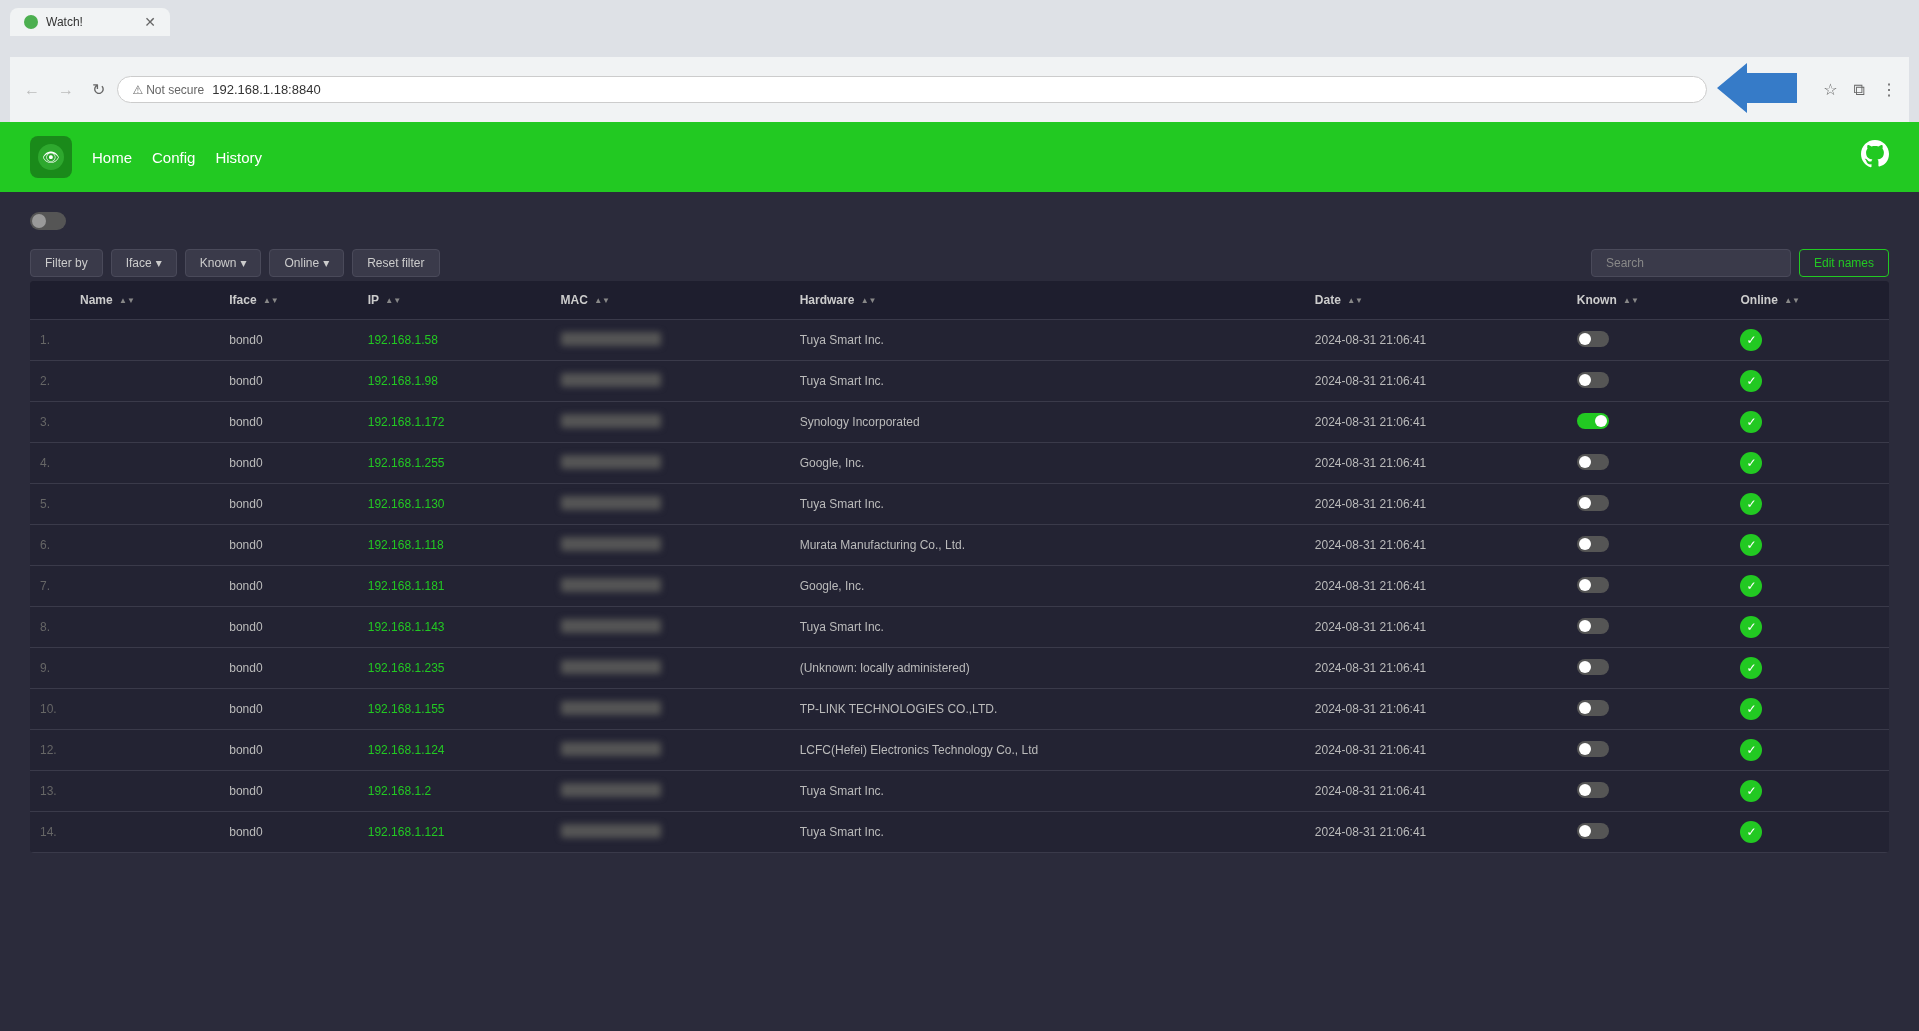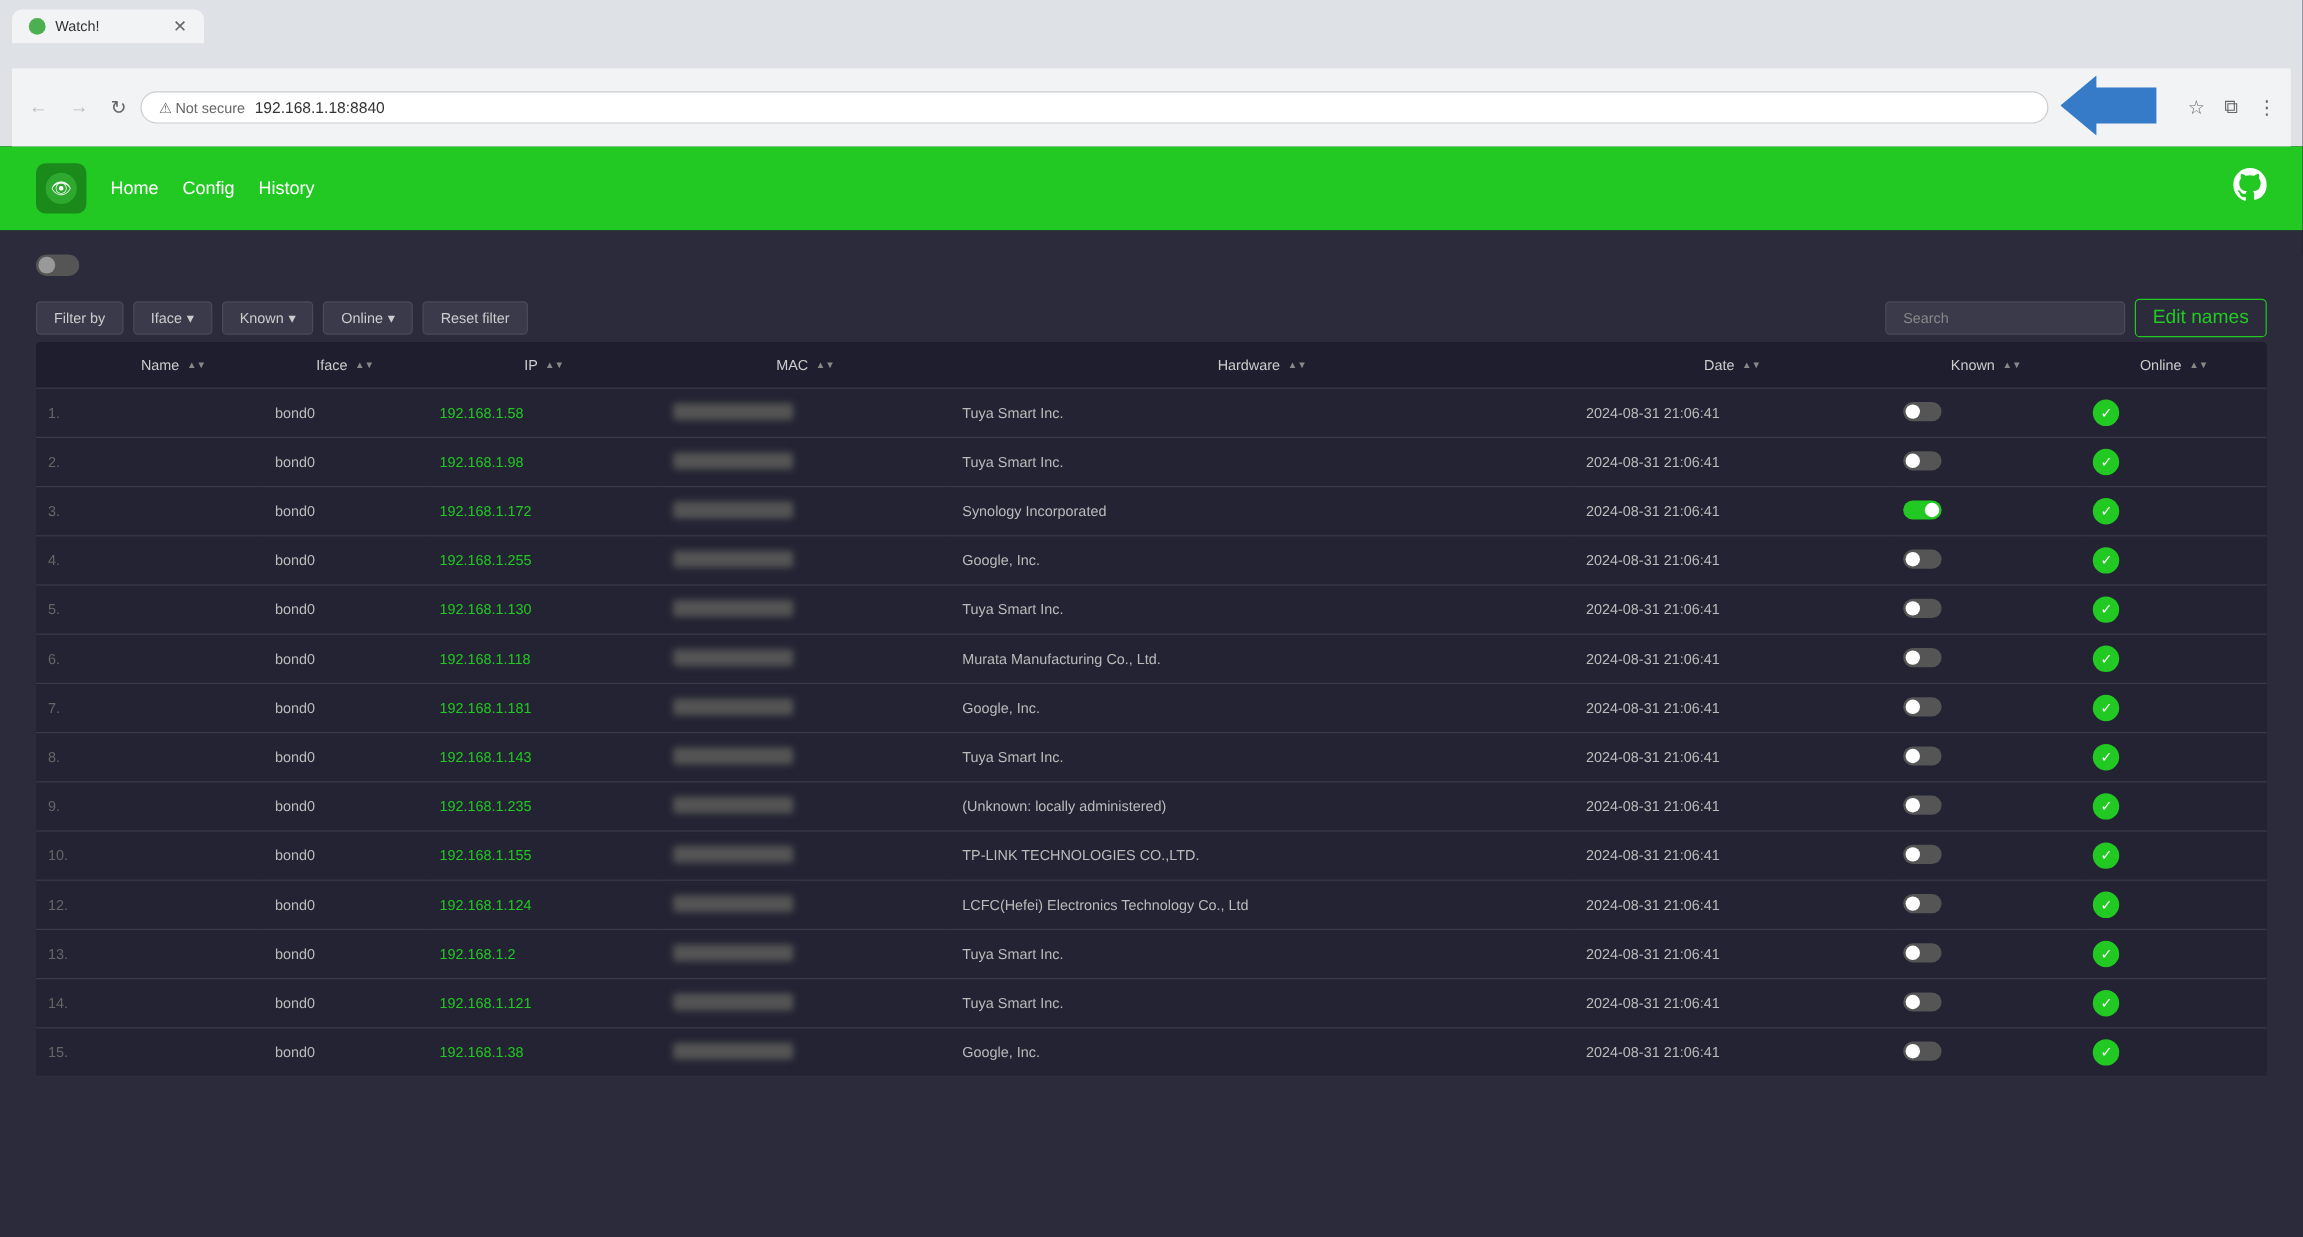--- a/index.html
+++ b/index.html
@@ -175,21 +175,21 @@
       align-items: center;
       gap: 4px;
     }
     .btn-outline {
       border: 1px solid #22c922;
       background: transparent;
       color: #22c922;
       padding: 6px 14px;
       border-radius: 4px;
       cursor: pointer;
-      font-size: 16px;
+      font-size: 12px;
     }
     .search-input {
       border: 1px solid #4a4a5a;
       background: #3a3a4a;
       color: #ccc;
       padding: 6px 14px;
       border-radius: 4px;
       font-size: 12px;
       width: 200px;
       margin-left: auto;
@@ -205,23 +205,23 @@
     table {
       width: 100%;
       border-collapse: collapse;
     }
     thead tr {
       background: #1e1e2e;
     }
     thead th {
       color: #ccc;
       font-size: 12px;
-      font-weight: 400;
+      font-weight: 700;
       padding: 12px 10px;
-      text-align: center;
+      text-align: left;
       border-bottom: 1px solid #3a3a4a;
       white-space: nowrap;
       cursor: pointer;
       user-select: none;
     }
     thead th .sort-arrows {
       display: inline-flex;
       flex-direction: column;
       margin-left: 3px;
       vertical-align: middle;
@@ -525,28 +525,17 @@
     <td class="row-num">14.</td>
     <td></td>
     <td>bond0</td>
     <td><a class="ip-link" href="#">192.168.1.121</a></td>
     <td><span class="mac-blurred"></span></td>
     <td>Tuya Smart Inc.</td>
     <td>2024-08-31 21:06:41</td>
     <td><div class="toggle-switch"></div></td>
     <td><div class="online-badge"></div></td>
   </tr>
-          <tr>
-    <td class="row-num">15.</td>
-    <td></td>
-    <td>bond0</td>
-    <td><a class="ip-link" href="#">192.168.1.38</a></td>
-    <td><span class="mac-blurred"></span></td>
-    <td>Google, Inc.</td>
-    <td>2024-08-31 21:06:41</td>
-    <td><div class="toggle-switch"></div></td>
-    <td><div class="online-badge"></div></td>
-  </tr>
         </tbody>
     </table>
   </div>
 
 </div>
 
 </body></html>

